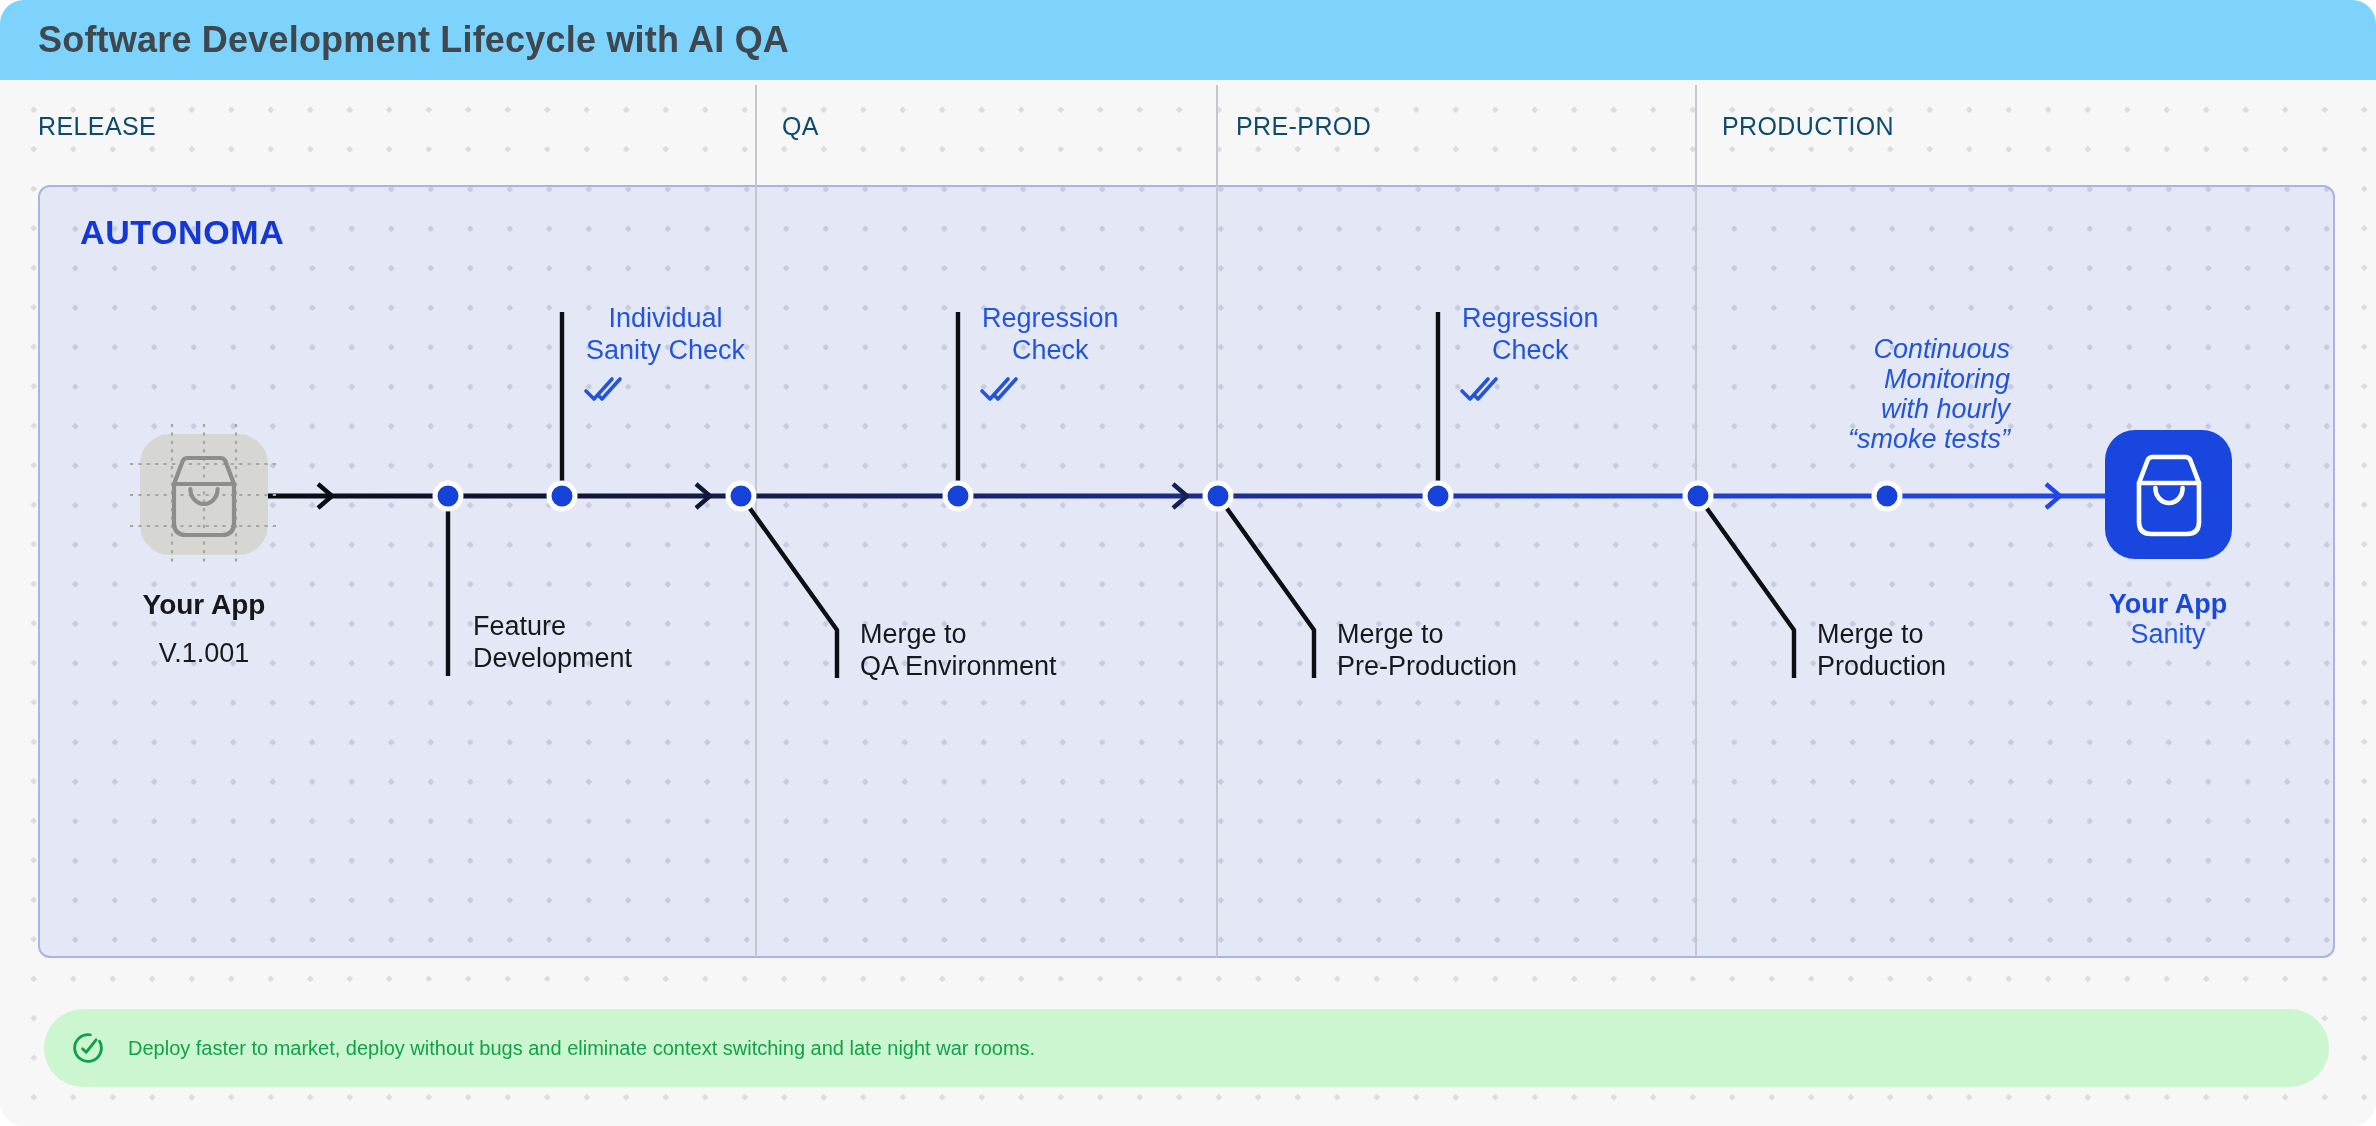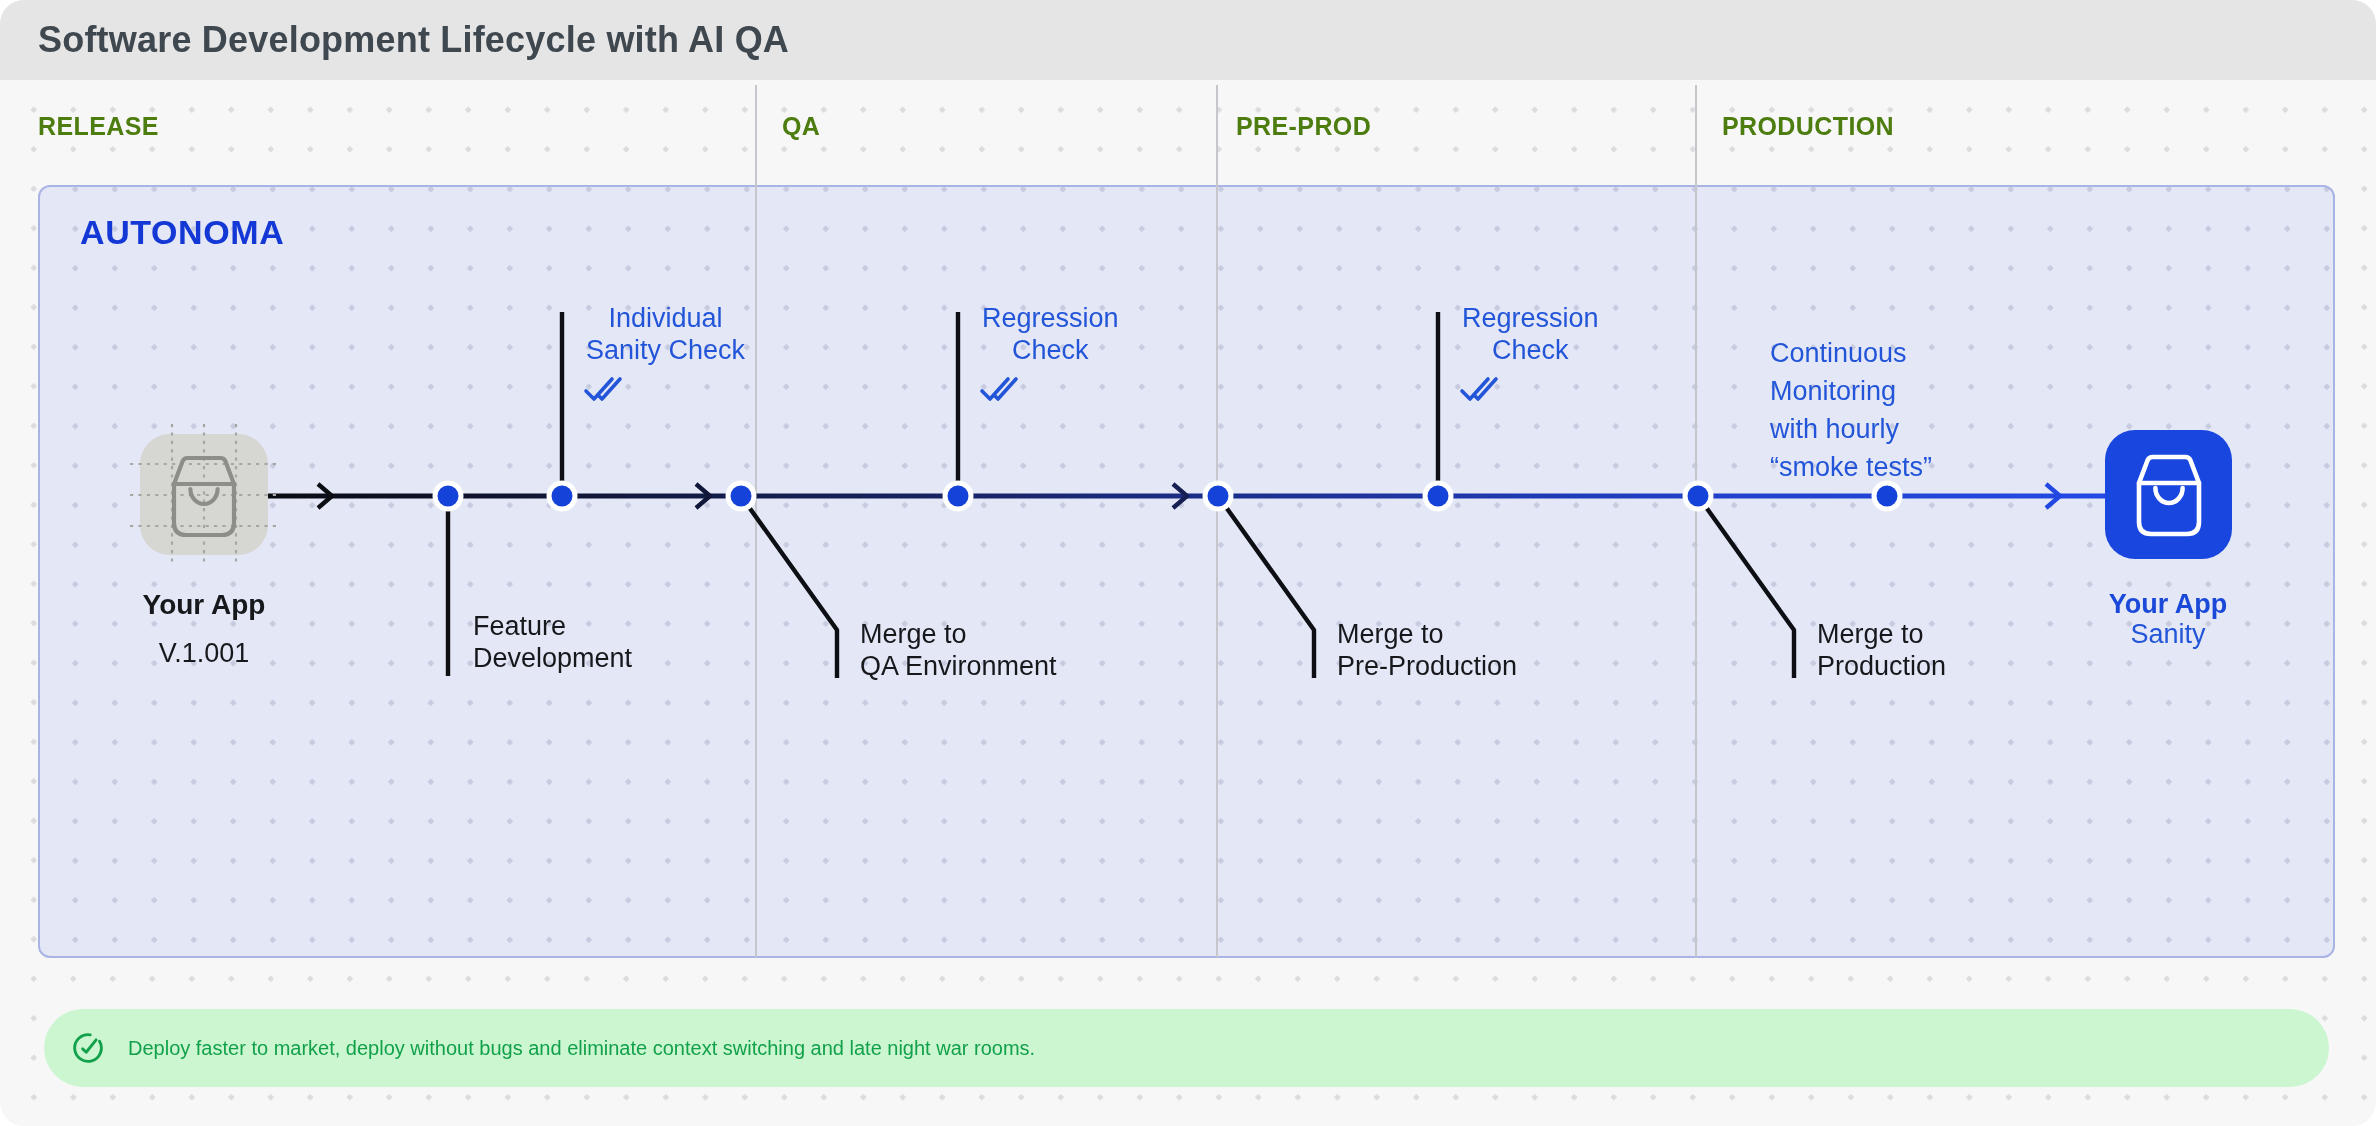--- a/index.html
+++ b/index.html
@@ -1,43 +1,43 @@
 <!DOCTYPE html>
 <html><head>
 <meta charset="utf-8">
 <style>
   html,body{margin:0;padding:0;background:#ffffff;}
   body{width:2376px;height:1126px;font-family:"Liberation Sans",sans-serif;-webkit-font-smoothing:antialiased;}
   .canvas{position:relative;width:2376px;height:1126px;background:#f7f7f8;border-radius:24px;overflow:hidden;}
 
   
-  .header{position:absolute;left:0;top:0;width:100%;height:80px;background:#e5e5e5;}
+  .header{position:absolute;left:0;top:0;width:100%;height:80px;background:#7dd3fc;}
   .header .title{position:absolute;left:38px;top:0;line-height:80px;font-size:36px;font-weight:bold;color:#3f474f;letter-spacing:.2px;}
 
   
   .dots-outer{position:absolute;left:0;top:80px;width:2376px;height:1046px;
     background-image:radial-gradient(circle,#dcdcdf 2.5px,transparent 2.7px);
     background-size:39.5px 39.5px;background-position:14px 10px;}
   .panel{position:absolute;left:38px;top:185px;width:2293px;height:769px;background:#e4e7f6;
     border:2px solid #a9b3e4;border-radius:12px;
     background-image:radial-gradient(circle,#c7cbdf 2.5px,transparent 2.7px);
     background-size:39.5px 39.5px;background-position:-24px 22px;}
   .brand{position:absolute;left:40px;top:26px;font-size:34px;font-weight:800;color:#1338d6;letter-spacing:.6px;}
 
   
   .divider{position:absolute;top:85px;width:2px;height:872px;background:#c6c7cd;}
-  .stage-label{position:absolute;top:112px;font-size:25px;font-weight:bold;color:#4d7c0f;letter-spacing:.4px;}
+  .stage-label{position:absolute;top:112px;font-size:25px;font-weight:normal;color:#0c4a6e;letter-spacing:.4px;}
 
   
   svg.overlay{position:absolute;left:0;top:0;width:2376px;height:1126px;}
 
   
   .flabel{position:absolute;font-size:27px;line-height:32px;color:#16181c;white-space:pre-line;}
   .flabel.blue{color:#2355d9;text-align:center;}
-  .flabel.center{text-align:left;line-height:38px;}
+  .flabel.center{text-align:right;line-height:30px;font-style:italic;}
   .caption{position:absolute;width:200px;text-align:center;font-size:27px;color:#16181c;margin-top:15px;}
   .caption.bold{font-weight:bold;font-size:28px;}
   .caption.blue{color:#1a48d8;}
 
   
   .banner{position:absolute;left:44px;top:1009px;width:2285px;height:78px;background:#ccf6d0;
     border-radius:39px;display:flex;align-items:center;padding-left:28px;box-sizing:border-box;}
   .banner .txt{margin-left:24px;font-size:20px;color:#12a14b;}
 </style>
 </head>

